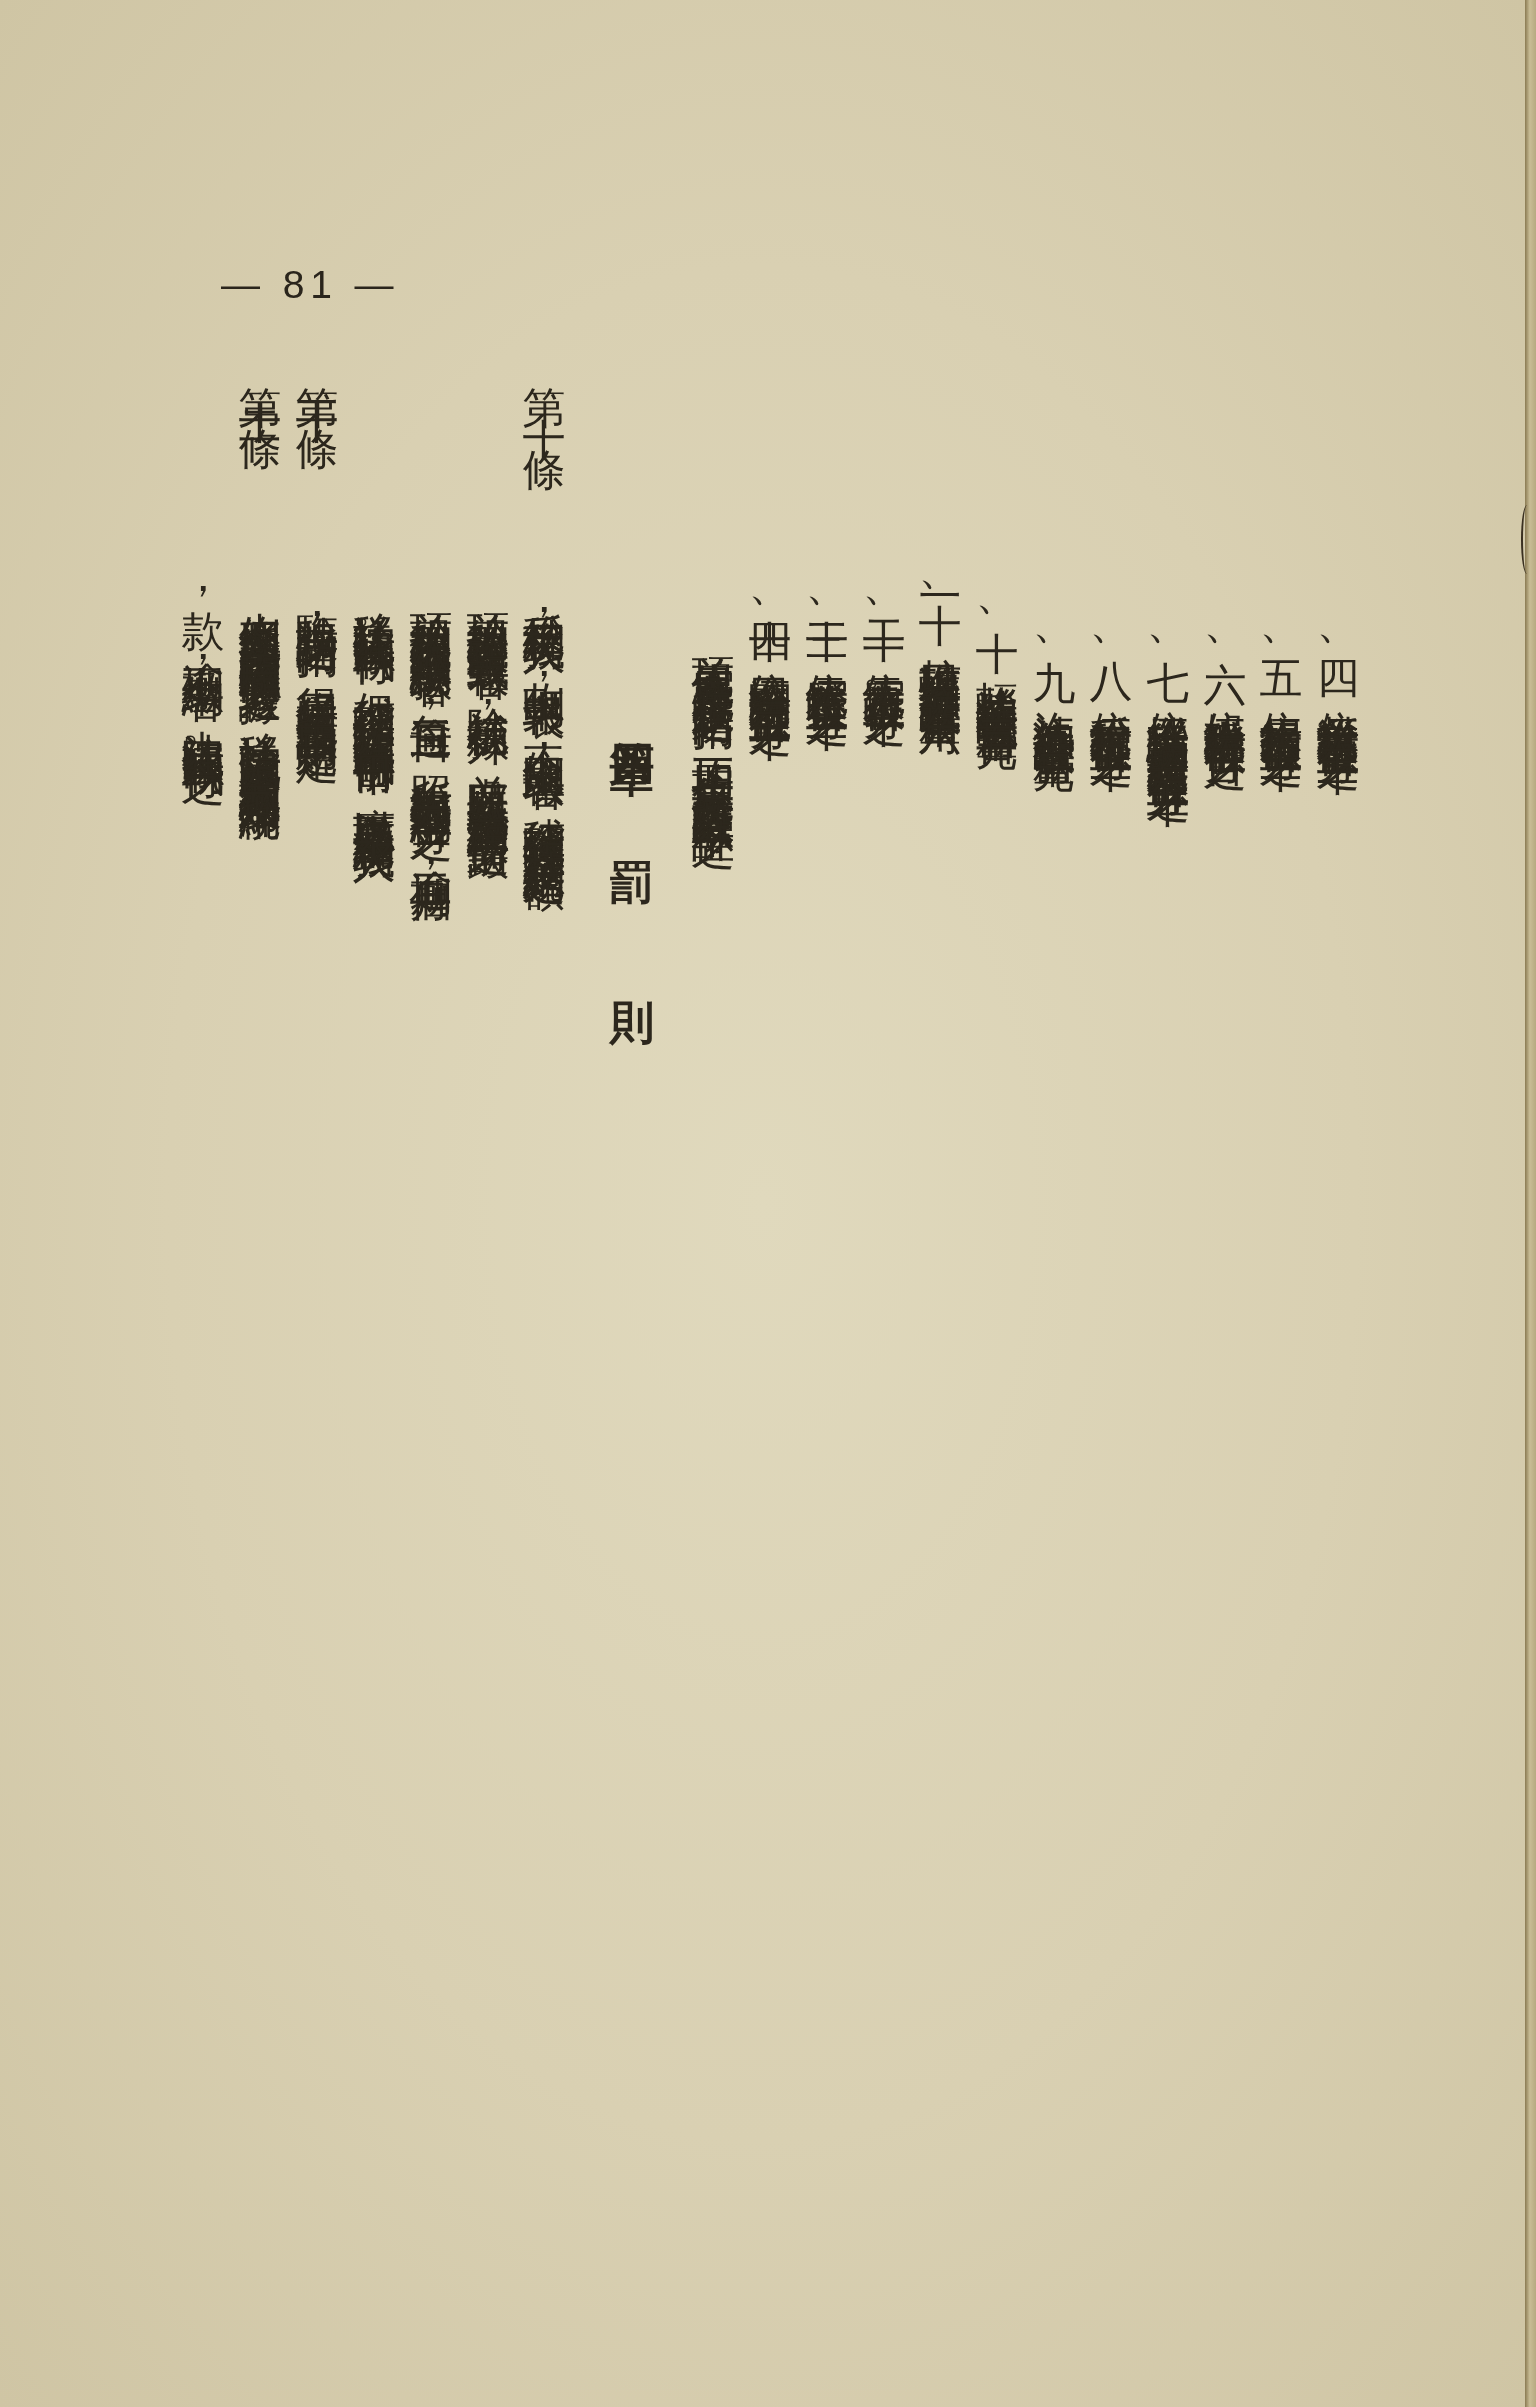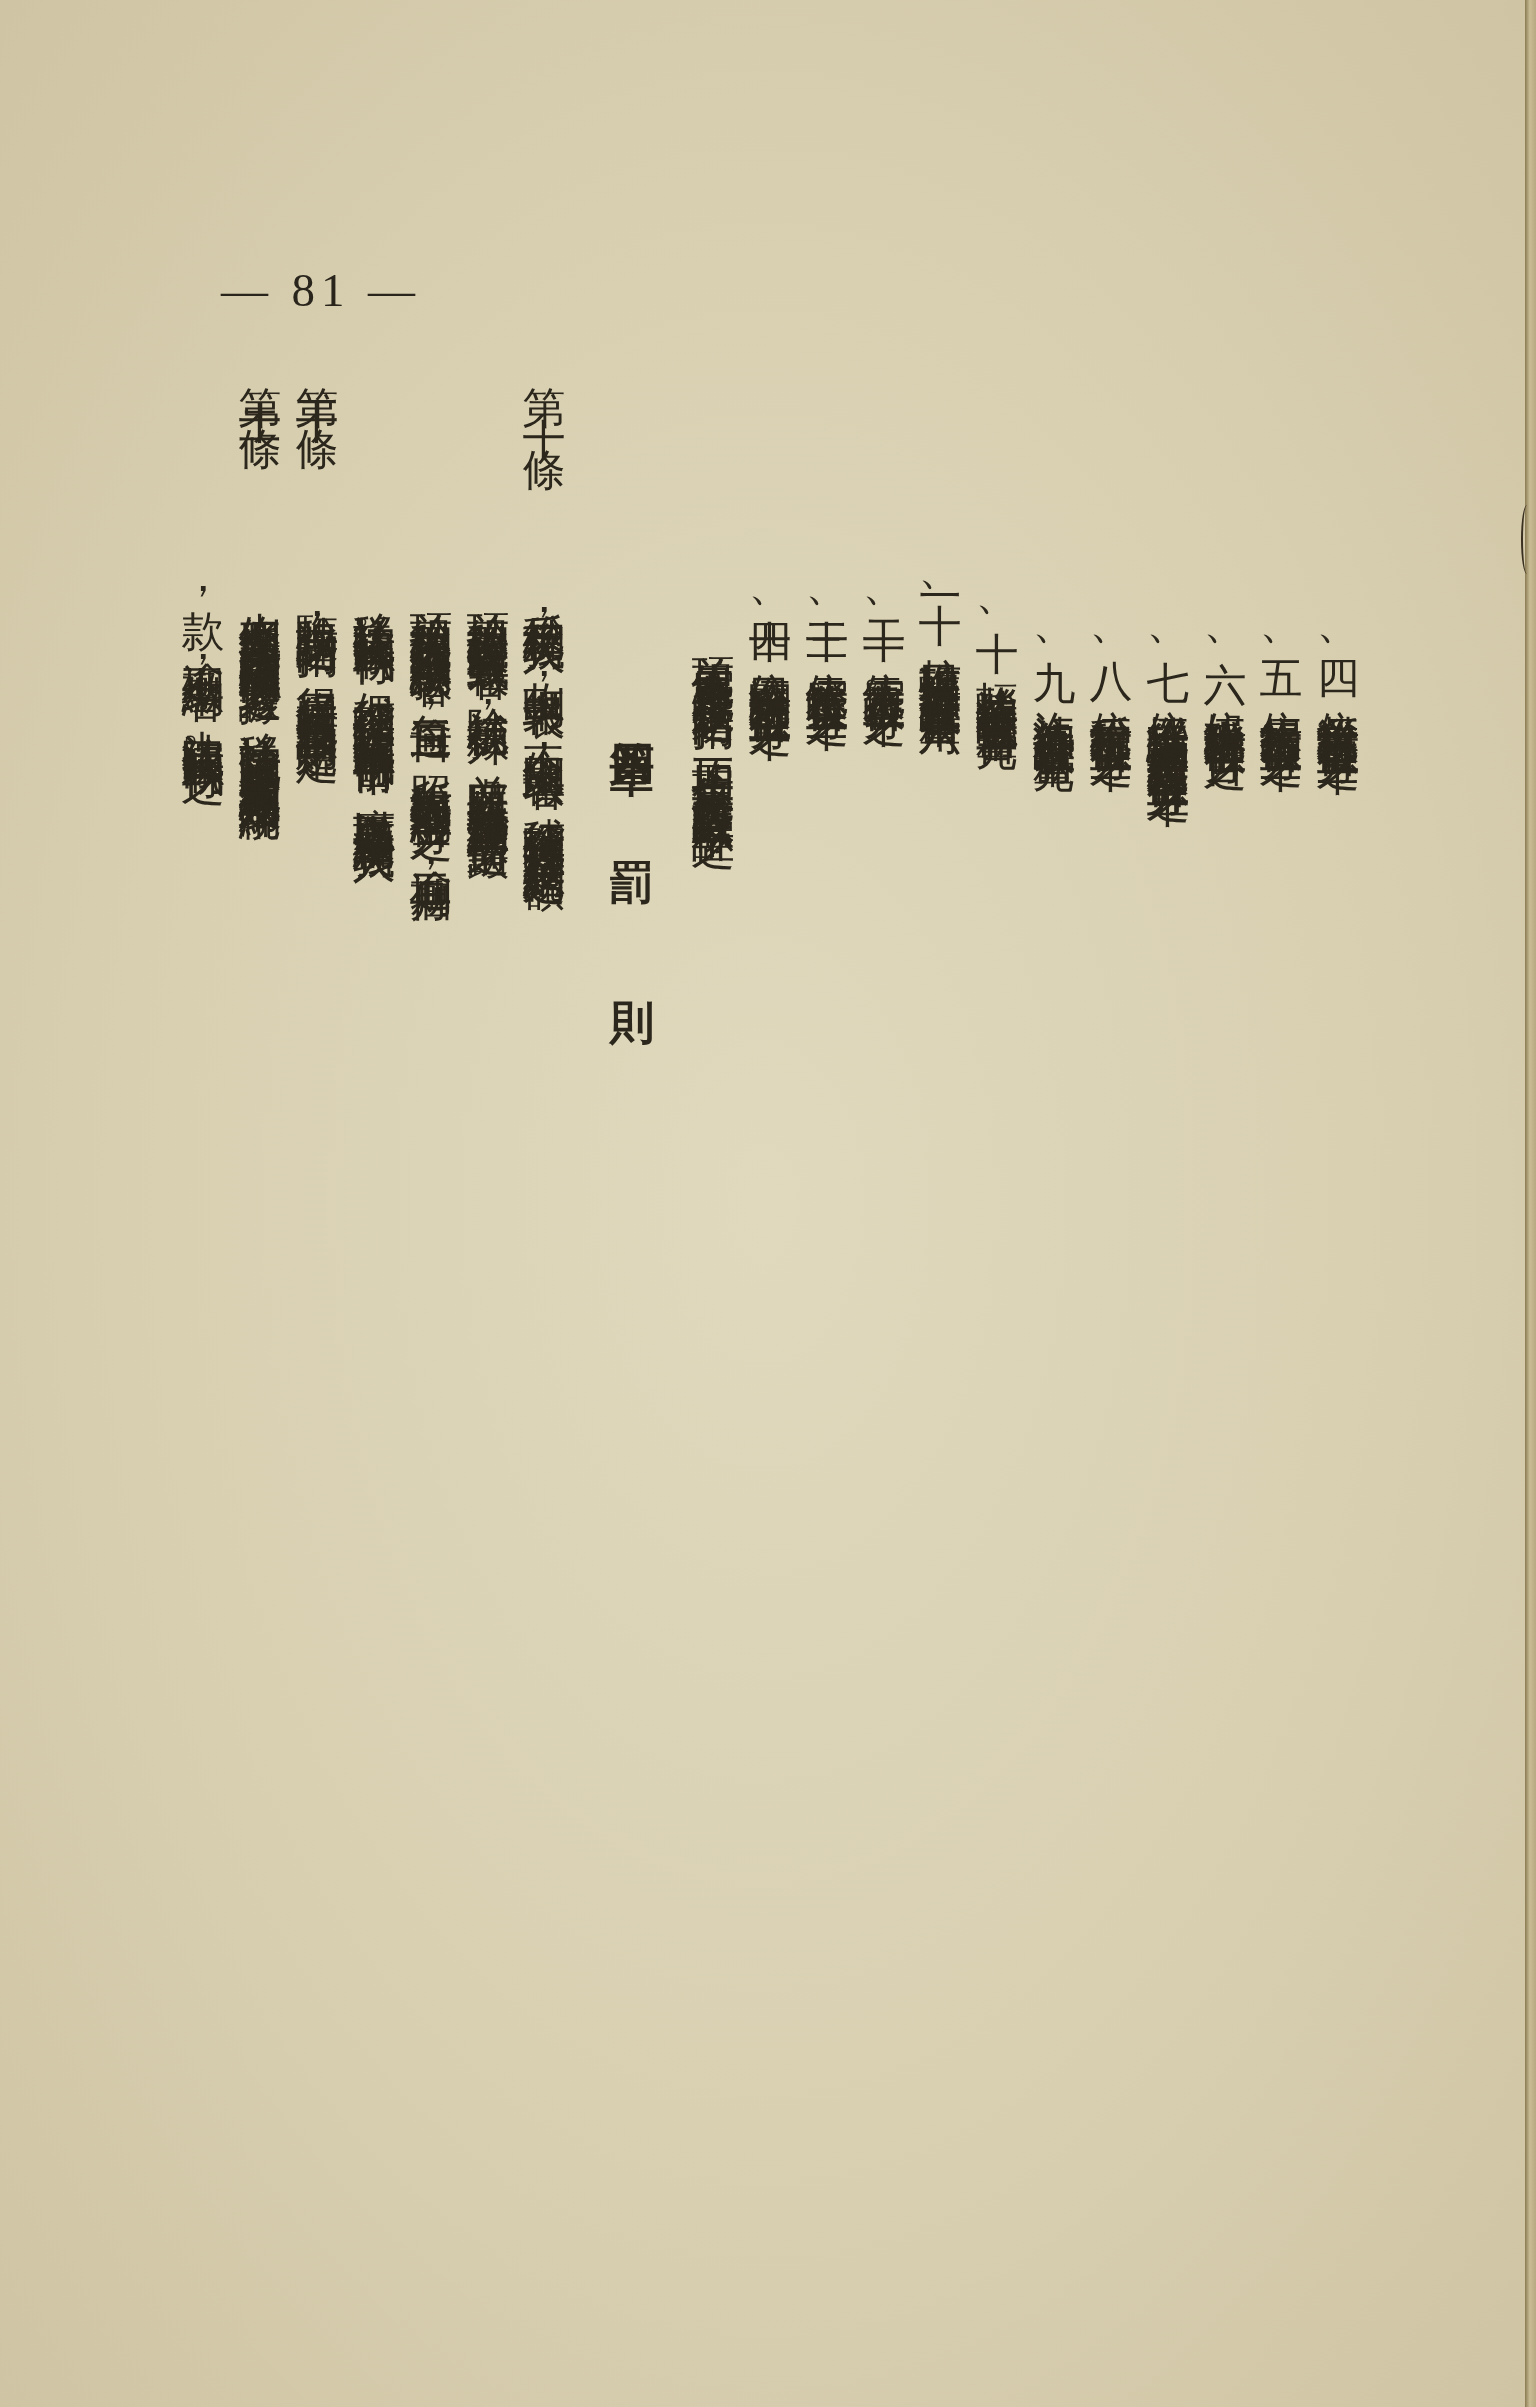--- a/index.html
+++ b/index.html
@@ -15,22 +15,22 @@
   .page-edge {
     position: absolute; left: 1525px; top: 0; width: 11.8px; height: 2407px;
     background: linear-gradient(to right, #8a7a52, #c9bd96 40%, #b4a67d);
   }
   .tear {
     position: absolute; left: 1521px; top: 505px; width: 9.8px; height: 69px;
     border-left: 2.9px solid #3a3020; border-radius: 50% 0 0 50%;
   }
   .page-number {
     position: absolute; left: 221px; top: 263px;
-    font-family: Liberation Serif, serif;
-    font-size: 47px; color: #2a251c; letter-spacing: 5.9px;
+    font-family: Liberation Sans, sans-serif;
+    font-size: 39px; color: #2a251c; letter-spacing: 5.9px;
   }
   .col {
     position: absolute;
     writing-mode: vertical-rl;
     text-orientation: upright;
     font-family: "DejaVu Sans", "Liberation Sans", sans-serif;
     font-size: 43px; line-height: 1;
     letter-spacing: 3.5px;
     color: #2c271d;
     white-space: nowrap;

